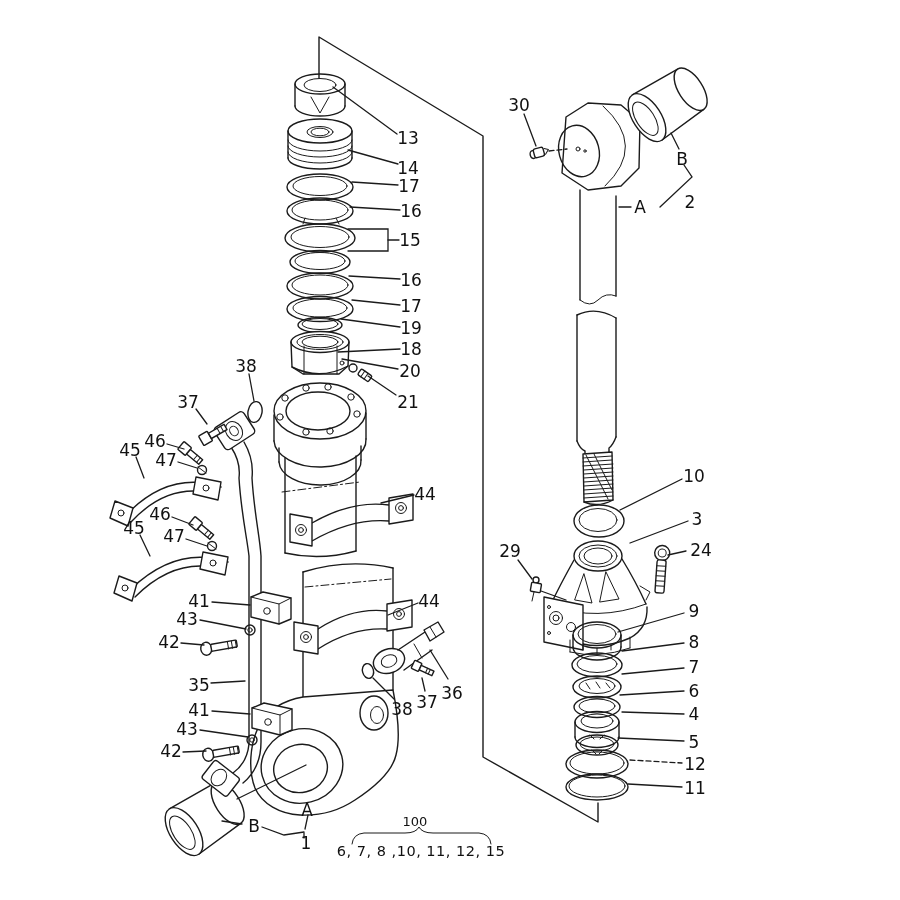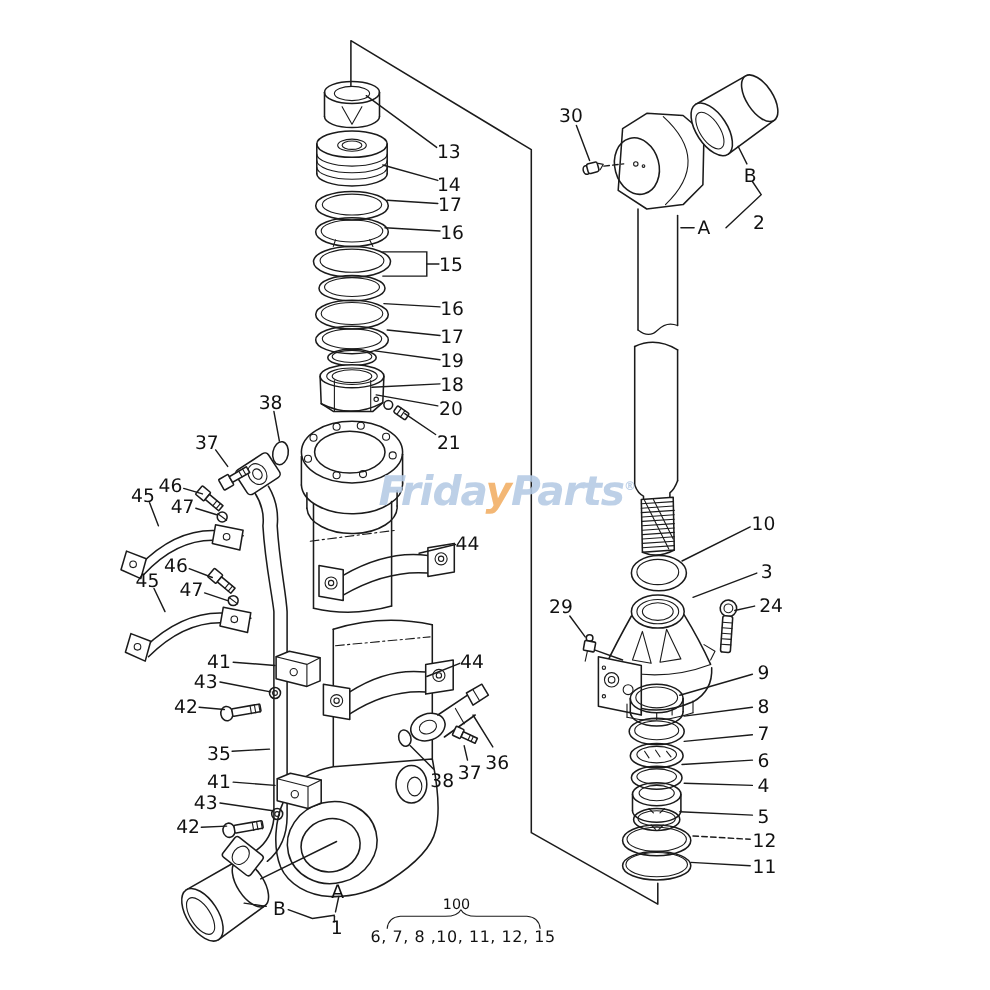--- a/index.html
+++ b/index.html
@@ -493,15 +493,14 @@
         <text x="694" y="720" class="plabel">4</text>
         <polyline points="618,738 684,741" class="lead"></polyline>
         <text x="694" y="748" class="plabel">5</text>
         <polyline points="630,760 682,763" class="lead dash"></polyline>
         <text x="695" y="770" class="plabel">12</text>
         <polyline points="628,784 682,787" class="lead"></polyline>
         <text x="695" y="794" class="plabel">11</text>
       </g>
 </svg>
 
-<div id="watermark"><span class="wm-blue">Frida</span><span class="wm-orange">y</span><span class="wm-blue">Parts</span><span class="wm-reg">®</span></div>
 
 </div>
 
 </body></html>

